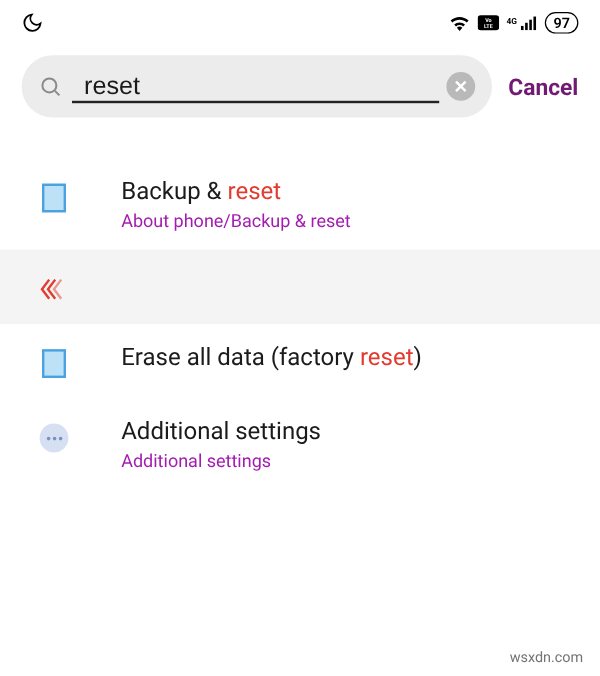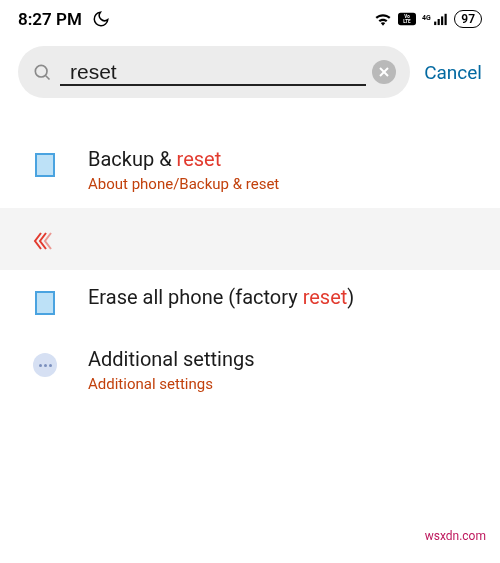--- a/index.html
+++ b/index.html
@@ -80,32 +80,32 @@
       height: 24px;
       border-radius: 50%;
       background: #b9b9b9;
       display: flex;
       align-items: center;
       justify-content: center;
       color: #fff;
       font-size: 15px;
     }
     .cancel-btn {
-      color: #0369a1;
+      color: #701a75;
       font-size: 19px;
-      font-weight: 400;
+      font-weight: 700;
     }
     .results {
       margin-top: 22px;
     }
     .result-item {
       display: flex;
       align-items: flex-start;
       padding: 14px 20px 14px 30px;
-      gap: 28px;
+      gap: 41px;
     }
     .result-item.highlighted {
       background: #f4f4f4;
     }
     .result-icon {
       width: 30px;
       min-width: 30px;
       height: 30px;
       display: flex;
       align-items: center;
@@ -143,38 +143,37 @@
       flex: 1;
     }
     .result-title {
       font-size: 20px;
       color: #1b1b1b;
       line-height: 26px;
       margin-bottom: 2px;
     }
     .result-path {
       font-size: 15px;
-      color: #c2410c;
+      color: #a21caf;
       line-height: 20px;
     }
     .hl { color: #e23b2f; }
     .watermark {
       position: absolute;
-      bottom: 20px;
+      bottom: 8px;
       right: 14px;
       font-size: 12px;
-      color: #be185d;
+      color: #737373;
     }
   </style>
 </head>
 <body>
 
 <div class="status-bar">
   <div class="status-left">
-    <span class="status-time">8:27 PM</span>
     <span class="moon-icon">
       <svg width="18" height="18" viewBox="0 0 24 24" fill="none" stroke="#000" stroke-width="2">
         <path d="M21 12.8A9 9 0 1 1 11.2 3a7 7 0 0 0 9.8 9.8z"></path>
       </svg>
     </span>
   </div>
   <div class="status-right">
     <span class="status-icon">
       <svg width="18" height="14" viewBox="0 0 24 18" fill="#000">
         <path d="M12 18l-3-3.6c1.8-1.6 4.2-1.6 6 0L12 18zm-6-7.2c3.4-3 8.6-3 12 0l-2 2.2c-2.3-2-5.7-2-8 0l-2-2.2zM2 6.4C7.6 1.2 16.4 1.2 22 6.4l-2 2.2C15.5 4.6 8.5 4.6 4 8.6L2 6.4z"></path>
@@ -242,21 +241,21 @@
       </svg>
     </div>
   </div>
 
   <div class="result-item">
     <div class="result-icon">
       <div class="square-icon"></div>
     </div>
     <div class="result-text">
       <div class="result-title">
-        <span>Erase all phone (factory </span><span class="hl">reset</span><span>)</span>
+        <span>Erase all data (factory </span><span class="hl">reset</span><span>)</span>
       </div>
     </div>
   </div>
 
   <div class="result-item">
     <div class="result-icon">
       <div class="dots-icon">
         <div class="dot"></div>
           <div class="dot"></div>
           <div class="dot"></div>

